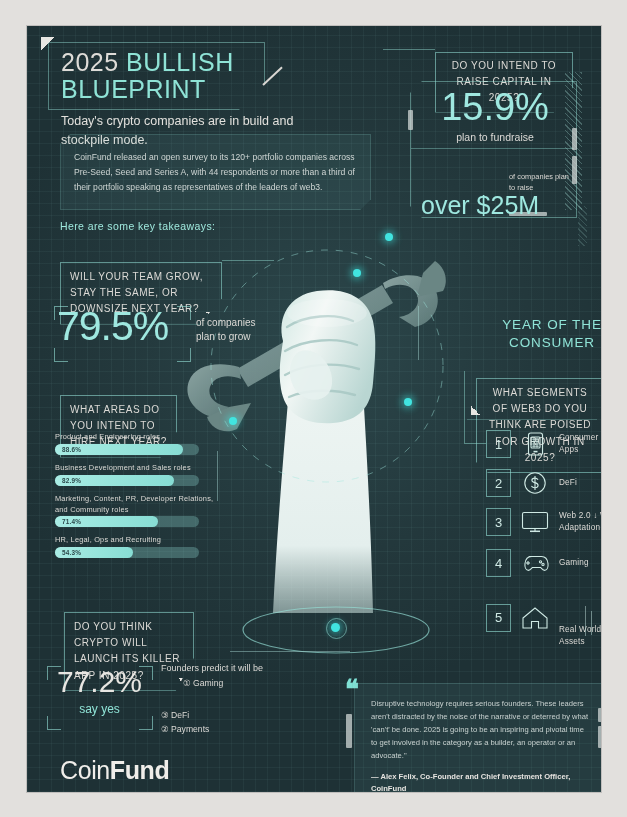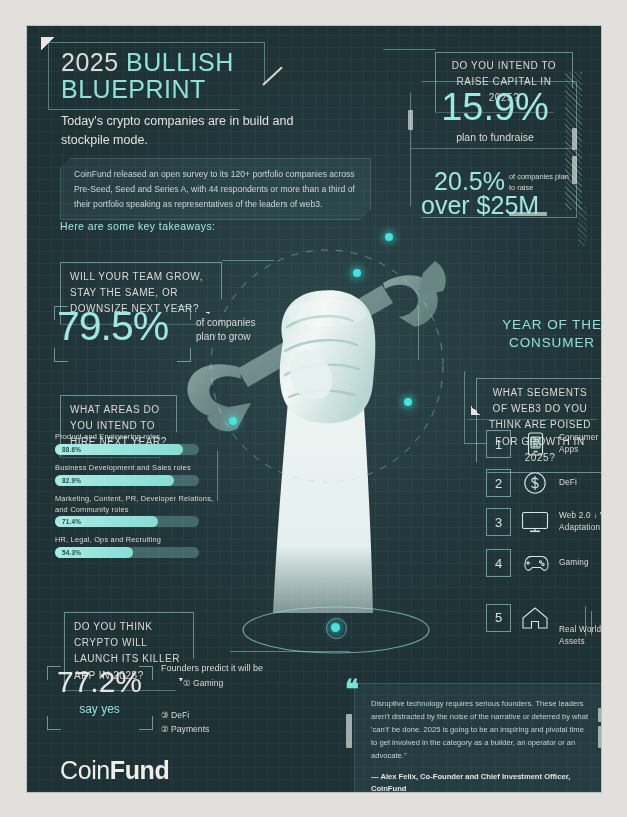--- a/index.html
+++ b/index.html
@@ -37,21 +37,21 @@
   .ttl{position:absolute;left:34px;font-size:25px;letter-spacing:.5px;font-weight:400;white-space:nowrap;}
   #ttl1{top:22px;}
   #ttl2{top:49px;color:#8fe3d6;}
   .ttl .yr{color:#dedcd8;}
   .ttl .bl{color:#8fe3d6;}
 
   #subtitle{left:34px;top:86px;width:250px;color:#e3e1dd;font-size:12.5px;line-height:1.55;}
 
   
   #survey-box{
-    left:33px;top:132px;width:283px;padding:8px 13px;
+    left:33px;top:108px;width:283px;padding:15px 13px;
     background:rgba(120,190,185,.085);
     border:1px solid rgba(150,226,216,.18);
     clip-path:polygon(10px 0, 100% 0, 100% calc(100% - 11px), calc(100% - 11px) 100%, 0 100%, 0 10px);
     color:#cfd6d4;font-size:8.6px;line-height:1.72;
   }
 
   #takeaways{left:33px;top:194px;color:#9fe8dd;font-size:10.5px;letter-spacing:.4px;}
 
   
   .qbox{
@@ -148,21 +148,20 @@
   <div class="abs" id="cap-panel"></div>
   <div class="abs" id="cap-divider"></div>
   <div class="abs side-tab" style="left:381px;top:84px;width:5px;height:20px;"></div>
   <div class="abs side-tab" style="left:545px;top:102px;width:5px;height:22px;"></div>
   <div class="abs side-tab" style="left:545px;top:130px;width:5px;height:28px;"></div>
   <div class="abs side-tab" style="left:482px;top:186px;width:38px;height:4px;"></div>
 
   <div class="abs bignum" style="left:398px;top:62px;width:140px;text-align:center;font-size:38px;">15.9%</div>
   <div class="abs" style="left:398px;top:105px;width:140px;text-align:center;color:#dcdad6;font-size:10.5px;">plan to fundraise</div>
 
-  <div class="abs bignum" style="left:394px;top:143px;width:84px;text-align:right;font-size:25px;">20.5%</div>
   <div class="abs" style="left:482px;top:146px;width:62px;color:#dcdad6;font-size:7.4px;line-height:1.42;">of companies plan to raise</div>
   <div class="abs bignum" style="left:394px;top:167px;width:150px;text-align:left;font-size:25px;">over $25M</div>
 
   <svg class="abs" width="300" height="400" viewBox="0 0 300 400" style="left:150px;top:195px;">
     <defs>
       <linearGradient id="skin" x1="0" y1="0" x2="1" y2="0.6">
         <stop offset="0%" stop-color="#cfe7e2"></stop>
         <stop offset="40%" stop-color="#f2f7f5"></stop>
         <stop offset="100%" stop-color="#b9d6d2"></stop>
       </linearGradient>

